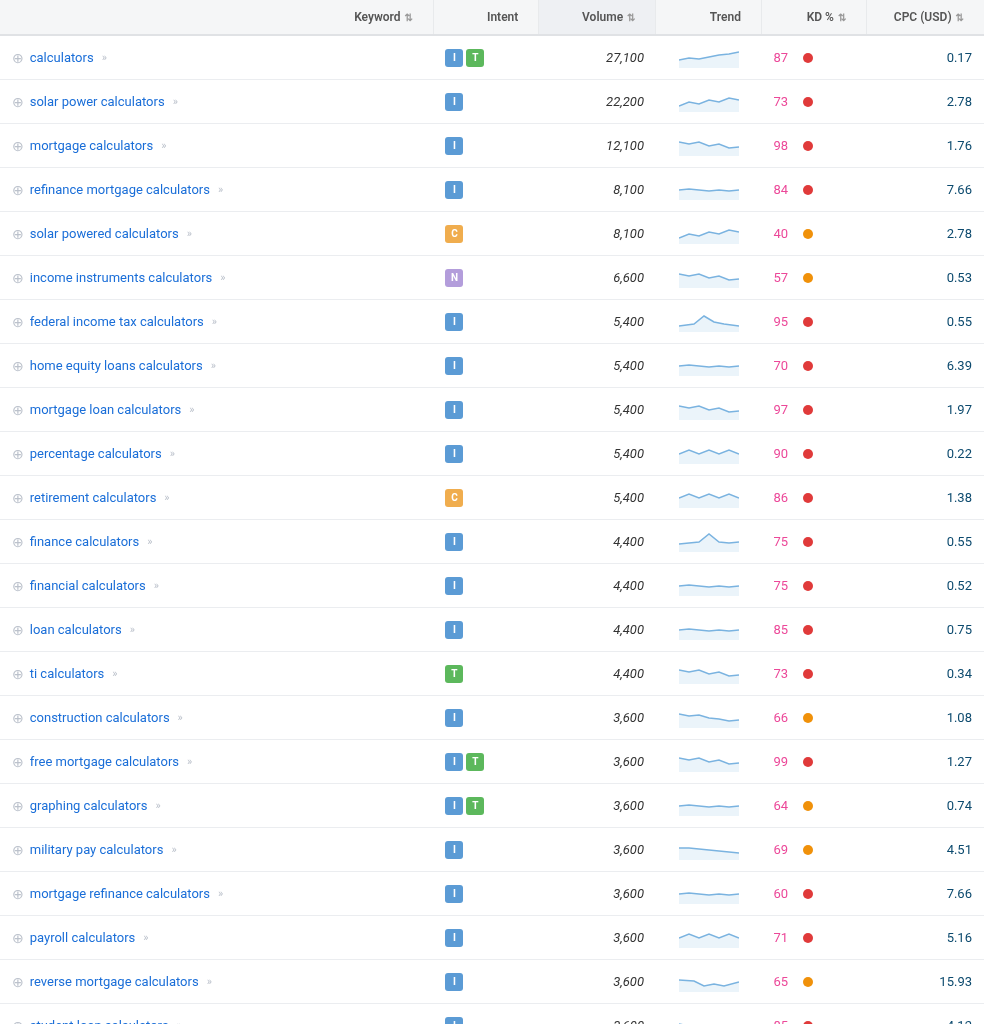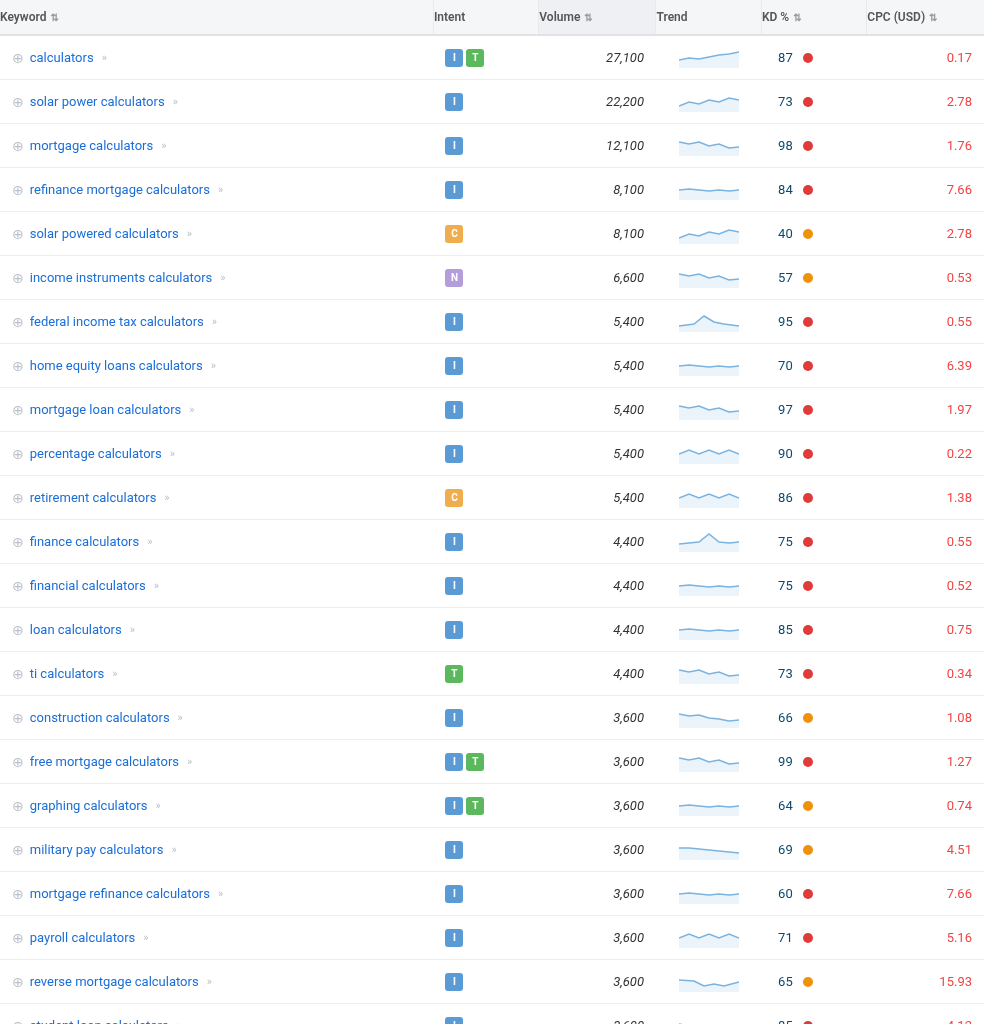--- a/index.html
+++ b/index.html
@@ -16,22 +16,22 @@
     table {
       width: 100%;
       border-collapse: collapse;
       table-layout: fixed;
     }
     thead tr {
       background: #f5f6f7;
       border-bottom: 2px solid #e0e2e5;
     }
     thead th {
-      padding: 10px 0;
-      text-align: left;
+      padding: 10px 20px;
+      text-align: right;
       font-weight: 600;
       font-size: 12px;
       color: #555;
       white-space: nowrap;
       border-right: 1px solid #e8eaec;
     }
     thead th:last-child { border-right: none; }
     thead th.sorted {
       background: #eef0f3;
     }
@@ -109,37 +109,37 @@
     .trend-svg {
       display: inline-block;
     }
     .kd-cell {
       display: flex;
       align-items: center;
       gap: 6px;
     }
     .kd-num {
       font-size: 13px;
-      color: #0c4a6e;
+      color: #ec4899;
       min-width: 24px;
-      text-align: center;
+      text-align: left;
     }
     .kd-dot {
       width: 10px;
       height: 10px;
       border-radius: 50%;
       flex-shrink: 0;
     }
     .dot-red { background: #e03a3a; }
     .dot-orange { background: #f0910a; }
 
     .cpc-cell {
       text-align: right;
       font-size: 13px;
-      color: #ef4444;
+      color: #0c4a6e;
     }
 
     
     .sparkline {
       fill: none;
       stroke: #7ab3e0;
       stroke-width: 1.5;
     }
     .sparkline-area {
       fill: rgba(122, 179, 224, 0.15);

